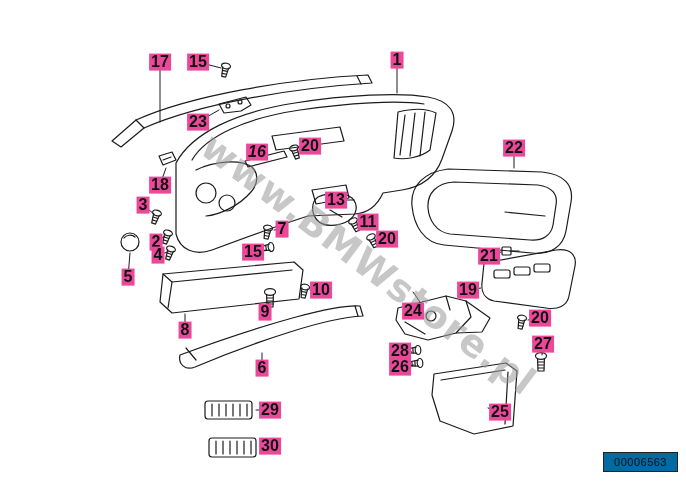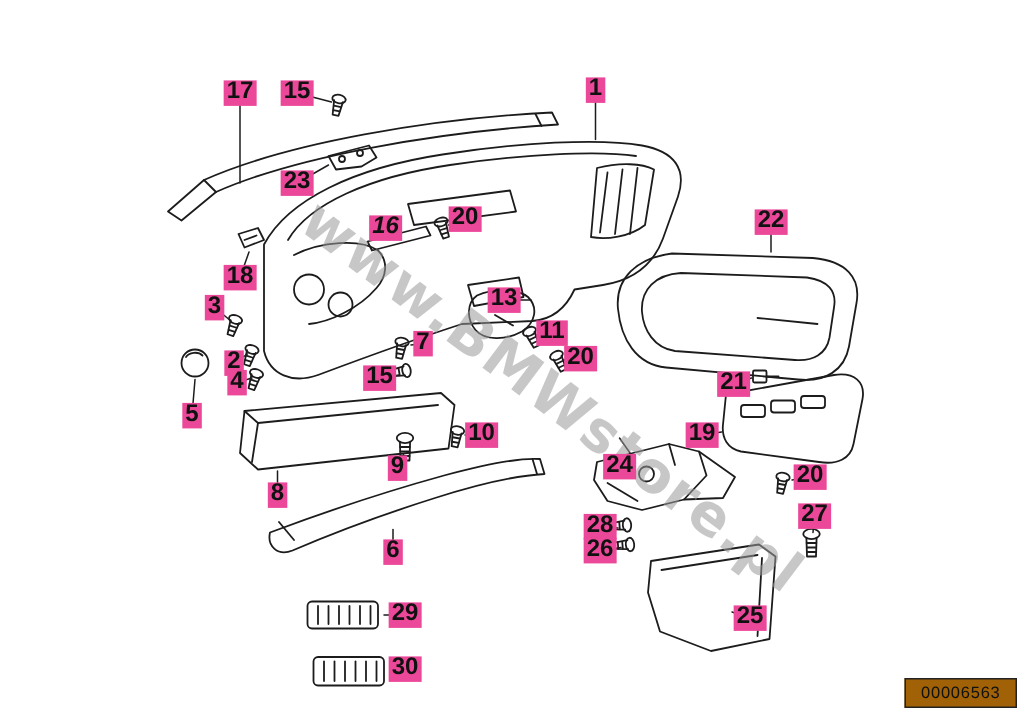--- a/index.html
+++ b/index.html
@@ -13,21 +13,21 @@
   svg.art { position:absolute; left:0; top:0; }
   #callout-layer { position:absolute; left:0; top:0; width:686px; height:484px; pointer-events:none; }
   .callout {
     position:absolute; transform:translate(-50%,-50%);
     font-weight:bold; font-size:16px; color:#111;
     background:#ec4899; padding:0 2px; line-height:1.05;
     pointer-events:auto; cursor:pointer;
   }
   .code-box {
     position:absolute; right:8px; bottom:12px;
-    border:1px solid #222; background:#a16207;
+    border:1px solid #222; background:#0369a1;
     padding:3px 10px; font-size:11px; letter-spacing:.5px; color:#111;
   }
 </style>
 </head>
 <body>
 
 <div class="stage">
 
   <svg class="art" width="686" height="484" viewBox="0 0 686 484">
     <defs>

